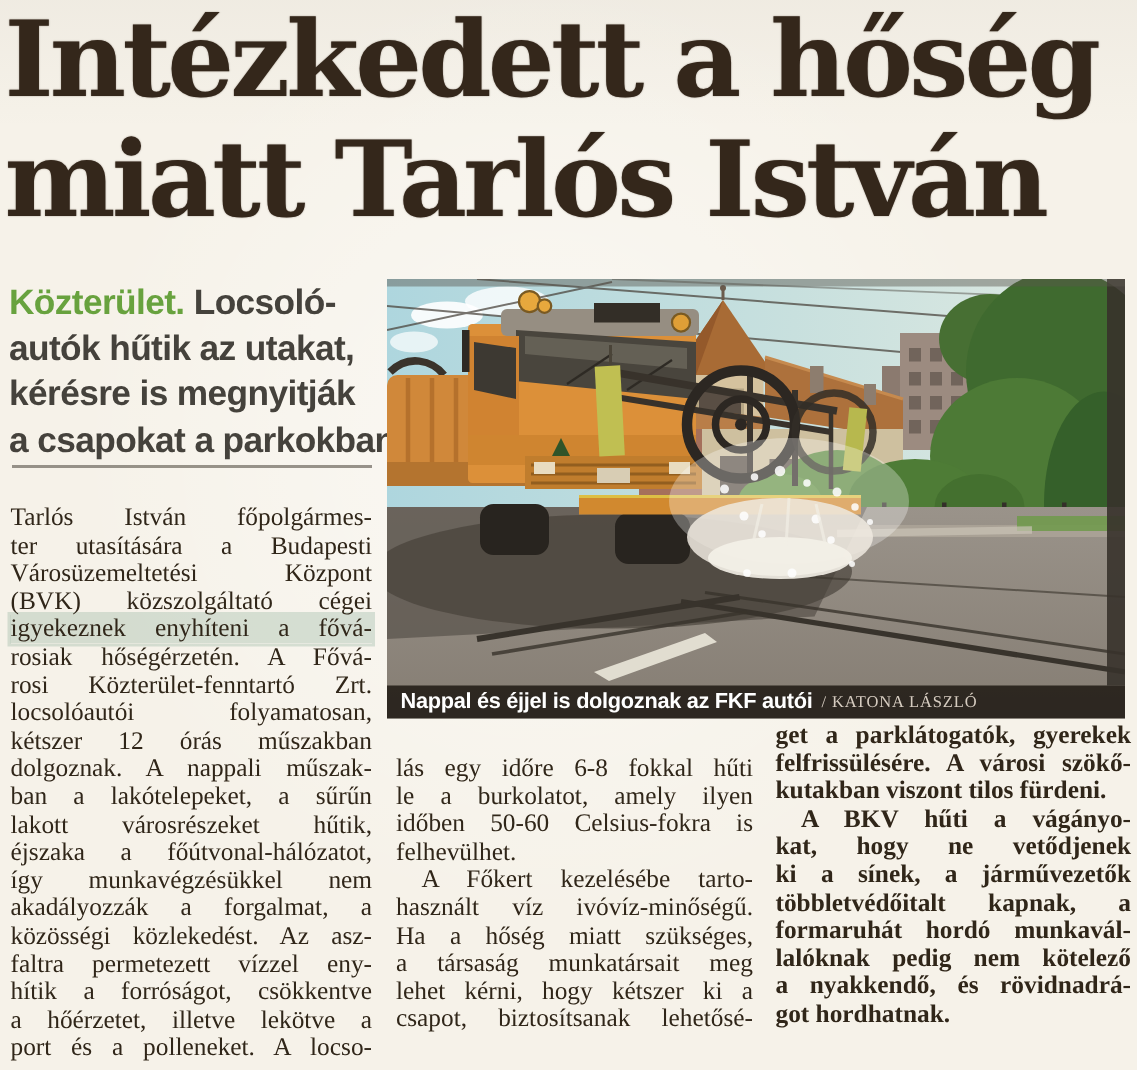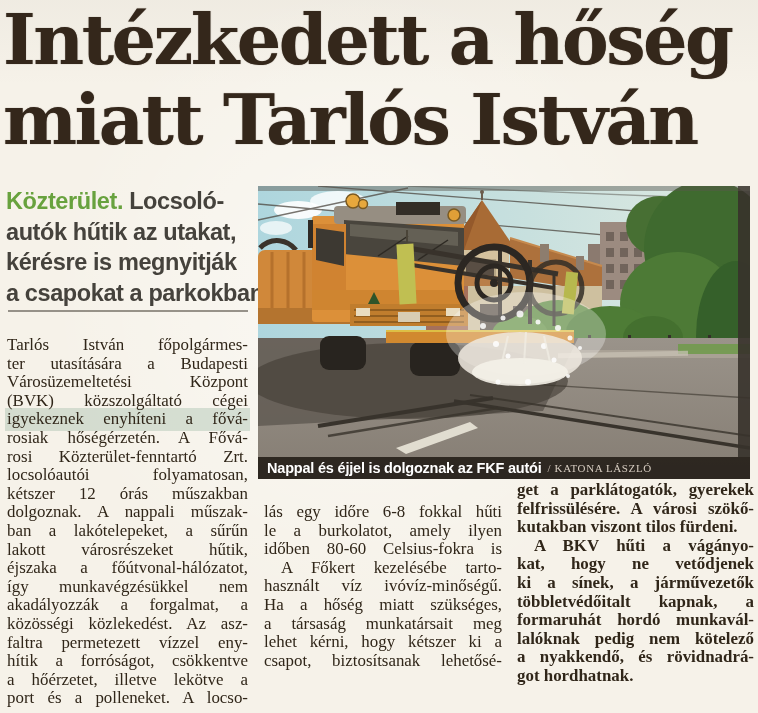--- a/index.html
+++ b/index.html
@@ -297,21 +297,22 @@
       <div class="bline">akadályozzák a forgalmat, a</div>
       <div class="bline">közösségi közlekedést. Az asz-</div>
       <div class="bline">faltra permetezett vízzel eny-</div>
       <div class="bline">hítik a forróságot, csökkentve</div>
       <div class="bline">a hőérzetet, illetve lekötve a</div>
       <div class="bline">port és a polleneket. A locso-</div>
     </div>
   <div class="col col-mid">
       <div class="bline">lás egy időre 6-8 fokkal hűti</div>
       <div class="bline">le a burkolatot, amely ilyen</div>
-      <div class="bline">időben 80-60 Celsius-fokra is</div>
+      <div class="bline">időben 50-60 Celsius-fokra is</div>
+      <div class="bline end">felhevülhet.</div>
       <div class="bline ind">A Főkert kezelésébe tarto-</div>
       <div class="bline">használt víz ivóvíz-minőségű.</div>
       <div class="bline">Ha a hőség miatt szükséges,</div>
       <div class="bline">a társaság munkatársait meg</div>
       <div class="bline">lehet kérni, hogy kétszer ki a</div>
       <div class="bline">csapot, biztosítsanak lehetősé-</div>
     </div>
   <div class="col col-right">
       <div class="bline">get a parklátogatók, gyerekek</div>
       <div class="bline">felfrissülésére. A városi szökő-</div>

